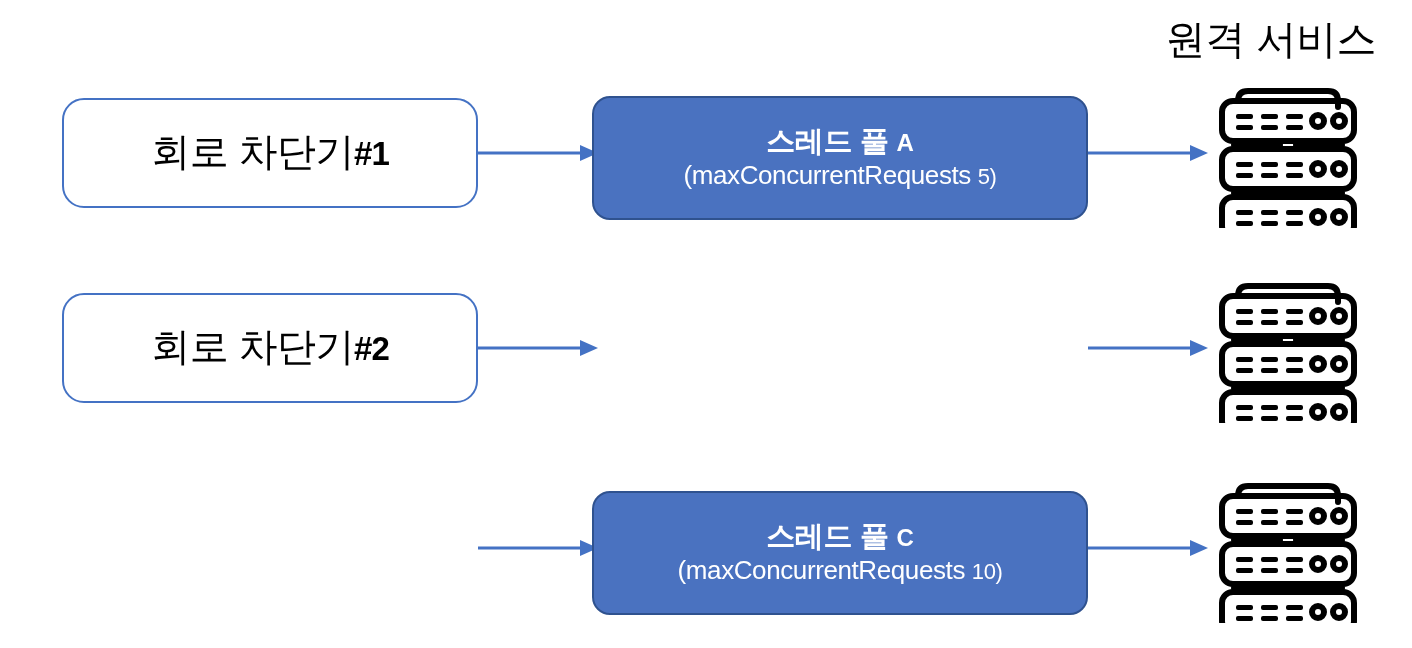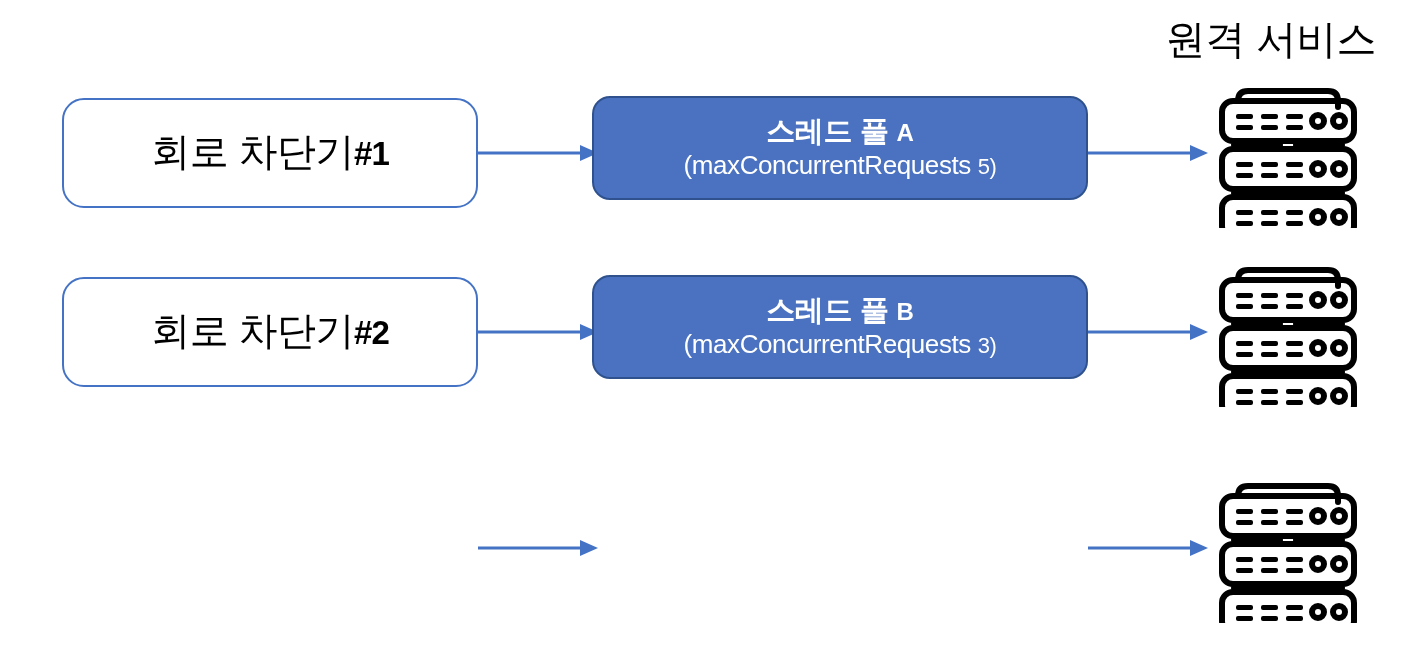--- a/index.html
+++ b/index.html
@@ -37,21 +37,21 @@
   }
 
   
   .row {
     position: absolute;
     left: 0;
     width: 1412px;
     height: 145px;
   }
   .row-1 { top: 83px; }
-  .row-2 { top: 262px; }
+  .row-2 { top: 278px; }
   .row-3 { top: 478px; }
 
   
   .cb-box {
     position: absolute;
     left: 62px;
     top: 15px;
     width: 416px;
     height: 110px;
     box-sizing: border-box;
@@ -84,21 +84,21 @@
   .arrow svg { display: block; overflow: visible; }
   .arrow-left  { left: 478px; width: 120px; }
   .arrow-right { left: 1088px; width: 120px; }
 
   
   .tp-box {
     position: absolute;
     left: 592px;
     top: 13px;
     width: 496px;
-    height: 104px;
+    height: 124px;
     box-sizing: border-box;
     background: #4A72C0;
     border: 2.5px solid #2F528F;
     border-radius: 18px;
     display: flex;
     flex-direction: column;
     align-items: center;
     justify-content: center;
     color: #ffffff;
   }
@@ -232,30 +232,20 @@
       </div>
     </div>
 
     <div class="arrow arrow-left">
       <svg width="120" height="24" viewBox="0 0 120 24" xmlns="http://www.w3.org/2000/svg">
         <line x1="0" y1="12" x2="103" y2="12" stroke="#4472C4" stroke-width="3.2"></line>
         <polygon points="102,4 120,12 102,20" fill="#4472C4"></polygon>
       </svg>
     </div>
 
-    <div class="tp-box">
-      <div class="tp-title">
-        <span>스레드 풀</span>
-        <span class="pool-id">B</span>
-      </div>
-      <div class="tp-sub">
-        <span>(maxConcurrentRequests</span>
-        <span class="num">3)</span>
-      </div>
-    </div>
 
     <div class="arrow arrow-right">
       <svg width="120" height="24" viewBox="0 0 120 24" xmlns="http://www.w3.org/2000/svg">
         <line x1="0" y1="12" x2="103" y2="12" stroke="#4472C4" stroke-width="3.2"></line>
         <polygon points="102,4 120,12 102,20" fill="#4472C4"></polygon>
       </svg>
     </div>
 
     <div class="server-icon">
       <svg width="160" height="145" viewBox="0 0 160 145" xmlns="http://www.w3.org/2000/svg">
@@ -302,20 +292,30 @@
   <div class="row row-3">
 
 
     <div class="arrow arrow-left">
       <svg width="120" height="24" viewBox="0 0 120 24" xmlns="http://www.w3.org/2000/svg">
         <line x1="0" y1="12" x2="103" y2="12" stroke="#4472C4" stroke-width="3.2"></line>
         <polygon points="102,4 120,12 102,20" fill="#4472C4"></polygon>
       </svg>
     </div>
 
+    <div class="tp-box">
+      <div class="tp-title">
+        <span>스레드 풀</span>
+        <span class="pool-id">C</span>
+      </div>
+      <div class="tp-sub">
+        <span>(maxConcurrentRequests</span>
+        <span class="num">10)</span>
+      </div>
+    </div>
 
     <div class="arrow arrow-right">
       <svg width="120" height="24" viewBox="0 0 120 24" xmlns="http://www.w3.org/2000/svg">
         <line x1="0" y1="12" x2="103" y2="12" stroke="#4472C4" stroke-width="3.2"></line>
         <polygon points="102,4 120,12 102,20" fill="#4472C4"></polygon>
       </svg>
     </div>
 
     <div class="server-icon">
       <svg width="160" height="145" viewBox="0 0 160 145" xmlns="http://www.w3.org/2000/svg">

